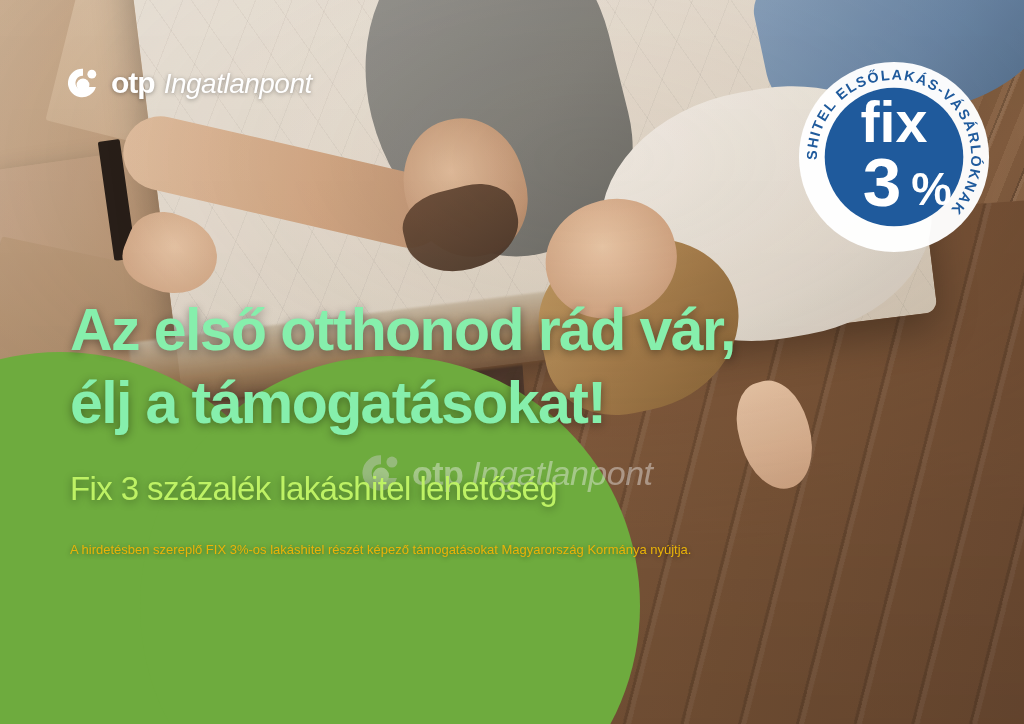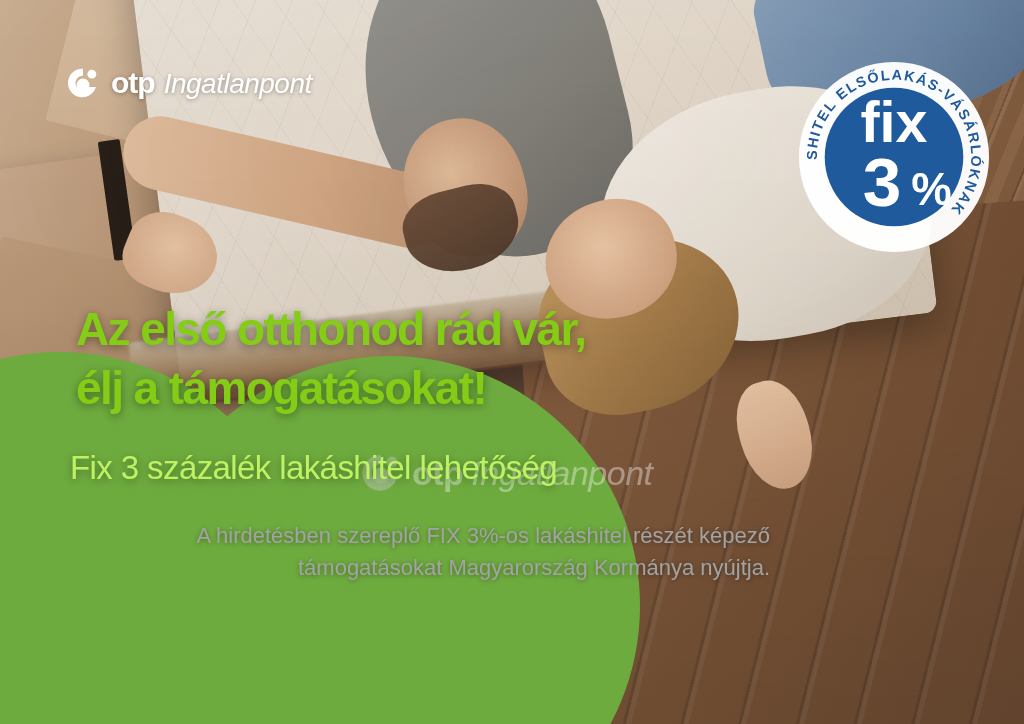--- a/index.html
+++ b/index.html
@@ -168,39 +168,38 @@
 
   
   .badge{
     position:absolute;left:795px;top:58px;width:198px;height:198px;
   }
   .badge svg{display:block;width:100%;height:100%;}
 
   
   .copy{position:absolute;left:70px;top:300px;width:880px;}
   .headline{
-    color:#84cc16;
-    font-size:46px;line-height:1.03;font-weight:800;letter-spacing:-1.6px;
+    color:#86efac;
+    font-size:59px;line-height:1.03;font-weight:800;letter-spacing:-1.6px;
     text-shadow:0 2px 10px rgba(0,0,0,.40);
-    margin:6px;
+    margin:0;
   }
   .headline .hl2{display:block;margin-top:12px;}
   .subhead{
     margin:34px 0 0 0;
     color:#bef264;
     font-size:33px;line-height:1.30;font-weight:400;letter-spacing:-.6px;
     text-shadow:0 2px 8px rgba(0,0,0,.36);
   }
   .legal{
     margin:30px 0 0 0;
-    color:#a3a3a3;
-    font-size:22px;line-height:1.48;font-weight:400;
+    color:#eab308;
+    font-size:13px;line-height:1.48;font-weight:400;
     text-shadow:0 1px 5px rgba(0,0,0,.38);
     max-width:700px;
-    text-align:right;
   }
 </style>
 </head>
 <body>
 
 <div class="stage">
 
   <div class="photo">
     <div class="floor"></div>
     <div class="floor-dark"></div>

